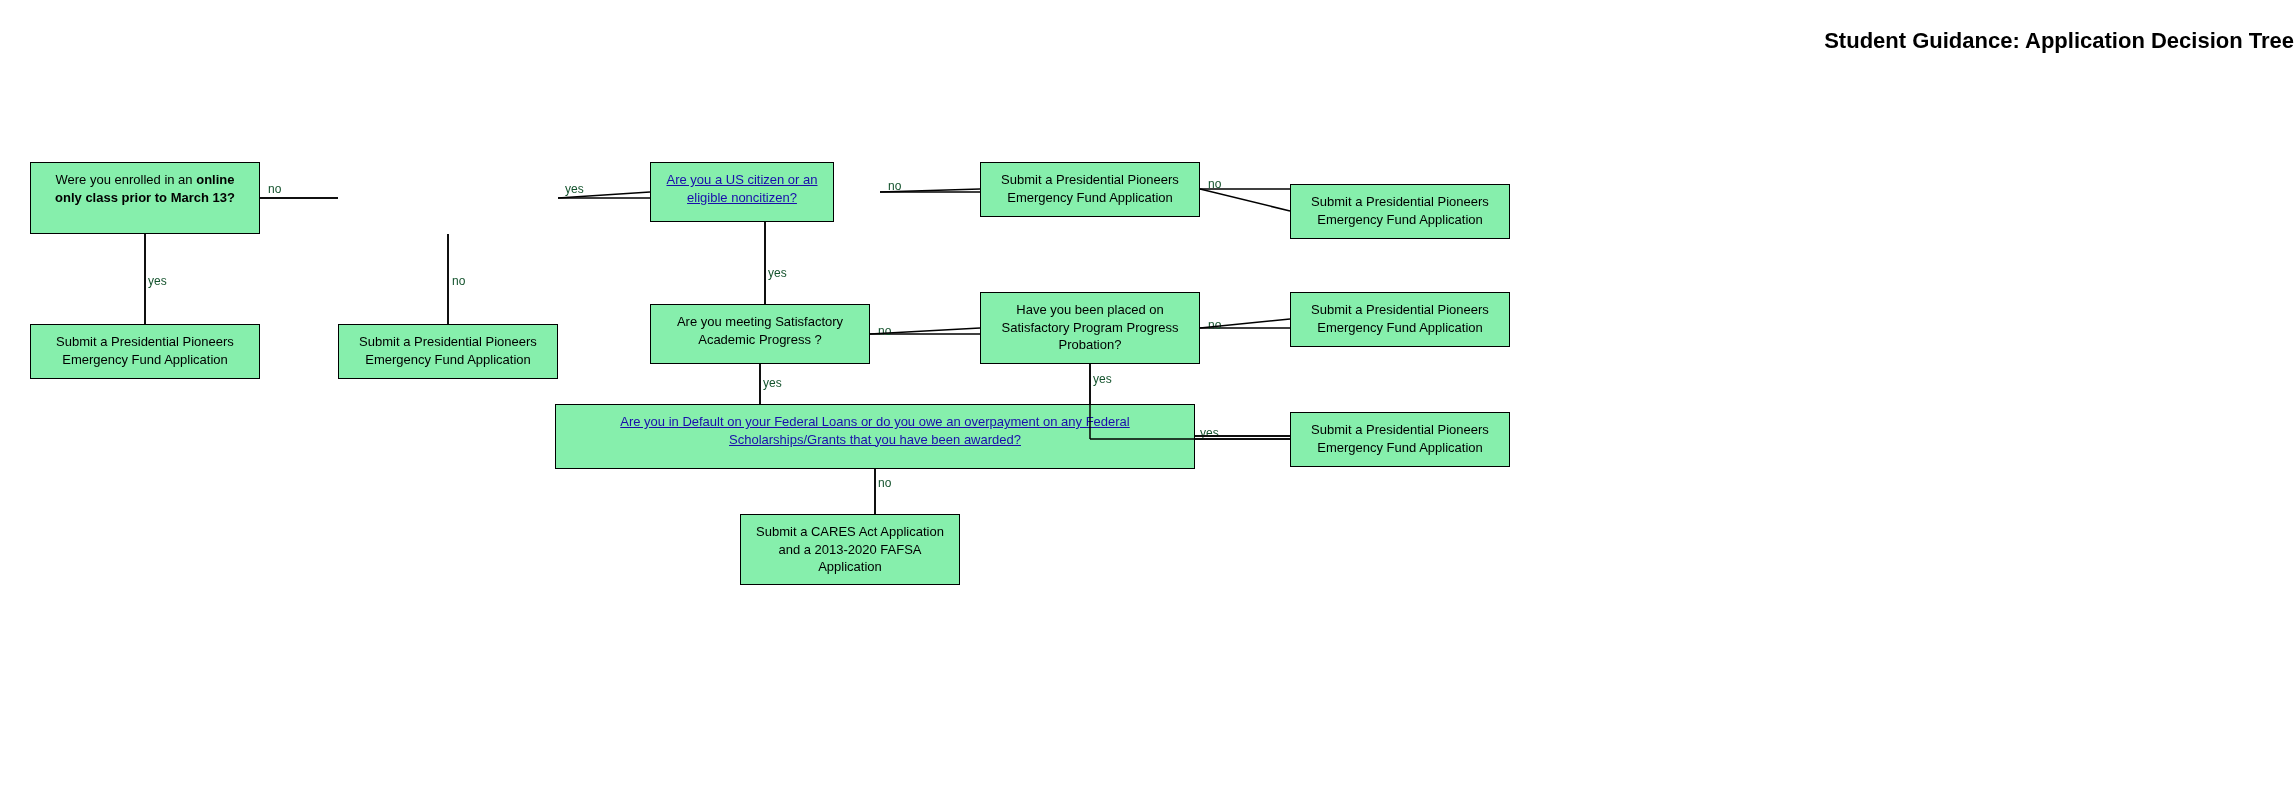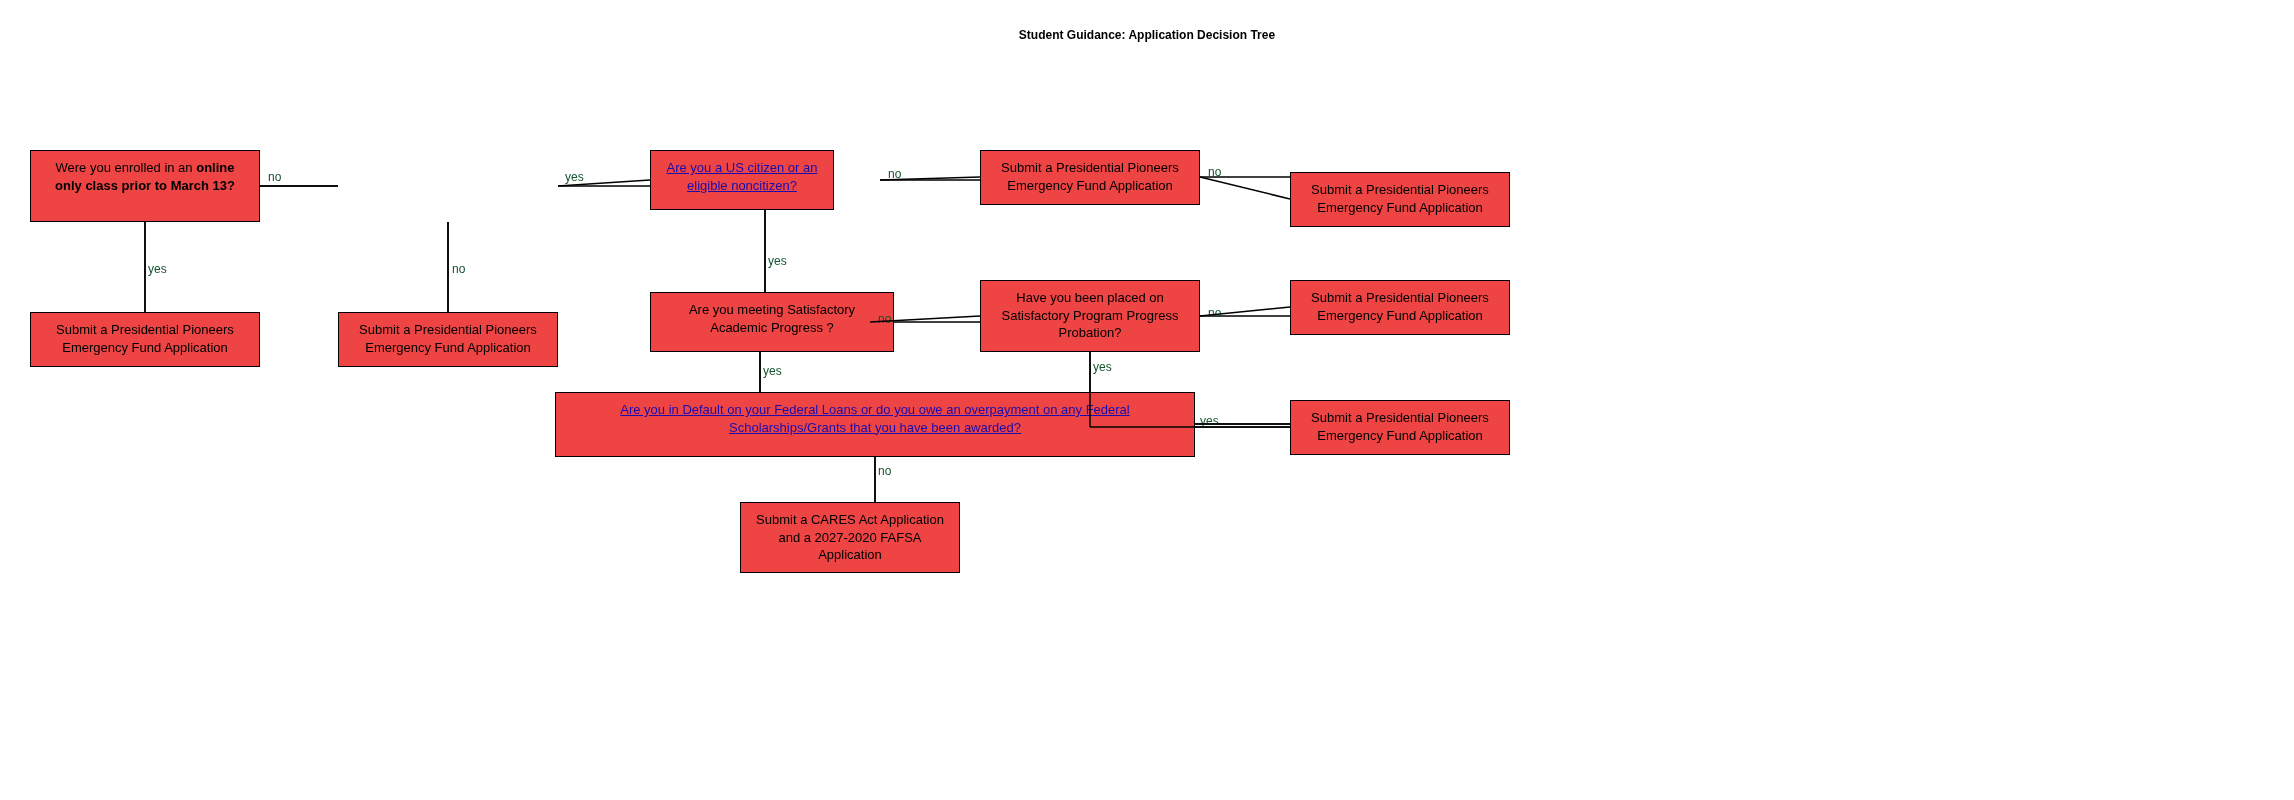--- a/index.html
+++ b/index.html
@@ -6,35 +6,35 @@
     body {
       background: #fff;
       font-family: Arial, sans-serif;
       font-size: 13px;
       color: #000;
       width: 2294px;
       min-height: 800px;
       position: relative;
     }
     .page-title {
-      text-align: center;
+      text-align: right;
       font-weight: bold;
-      font-size: 12px;
+      font-size: 22px;
       padding-top: 28px;
       padding-bottom: 20px;
     }
     .diagram {
       position: relative;
       width: 2294px;
       height: 750px;
     }
     .node {
       position: absolute;
       border: 1.5px solid #000;
-      background: #ef4444;
+      background: #86efac;
       padding: 8px 10px;
       text-align: center;
       font-size: 13px;
       line-height: 1.35;
     }
     .node a {
       color: #1a0dab;
       text-decoration: underline;
     }
     .node strong, .node b {
@@ -115,21 +115,21 @@
   </div>
 
   <div class="label" style="left:888px; top:105px;">no</div>
 
   <div class="label" style="left:768px; top:192px;">yes</div>
 
   <div class="node" style="left:980px; top:88px; width:220px; min-height:55px;">
     Submit a Presidential Pioneers Emergency Fund Application
   </div>
 
-  <div class="node" style="left:650px; top:230px; width:244px; min-height:60px;">
+  <div class="node" style="left:650px; top:230px; width:220px; min-height:60px;">
     Are you meeting Satisfactory Academic Progress ?
   </div>
 
   <div class="label" style="left:878px; top:250px;">no</div>
 
   <div class="label" style="left:763px; top:302px;">yes</div>
 
   <div class="node" style="left:980px; top:218px; width:220px; min-height:72px;">
     Have you been placed on Satisfactory Program Progress Probation?
   </div>
@@ -148,21 +148,21 @@
 
   <div class="node" style="left:555px; top:330px; width:640px; min-height:65px;">
     <a href="#">Are you in Default on your Federal Loans or do you owe an overpayment on any Federal Scholarships/Grants that you have been awarded?</a>
   </div>
 
   <div class="label" style="left:878px; top:402px;">no</div>
 
   <div class="label" style="left:1200px; top:352px;">yes</div>
 
   <div class="node" style="left:740px; top:440px; width:220px; min-height:65px;">
-    Submit a CARES Act Application and a 2027-2020 FAFSA Application
+    Submit a CARES Act Application and a 2013-2020 FAFSA Application
   </div>
 
   <div class="node" style="left:1290px; top:110px; width:220px; min-height:55px;">
     Submit a Presidential Pioneers Emergency Fund Application
   </div>
 
   <svg class="connector-svg" style="position:absolute;top:0;left:0;width:100%;height:100%;pointer-events:none;">
 
     <line x1="1200" y1="115" x2="1290" y2="115" stroke="#000" stroke-width="1.5"></line>
 

